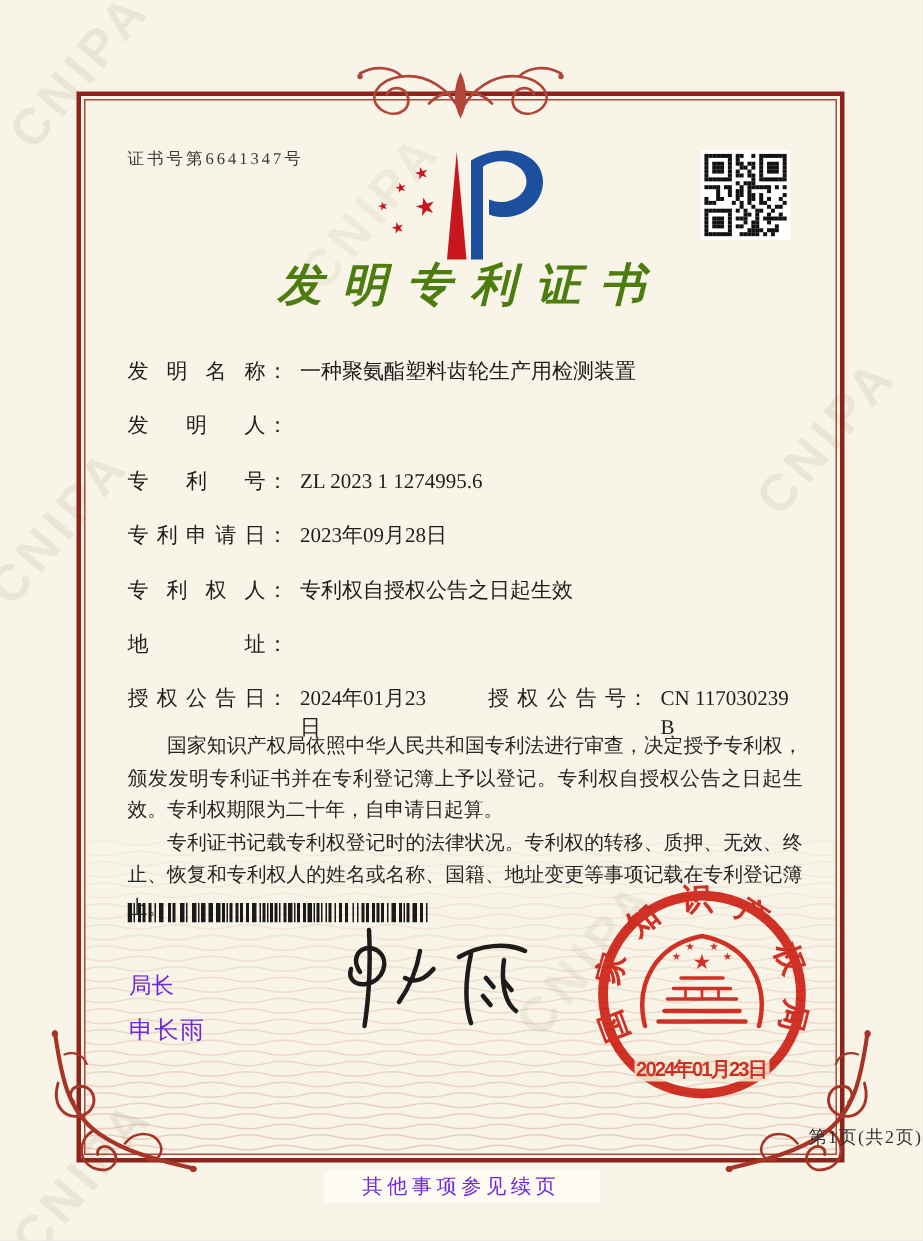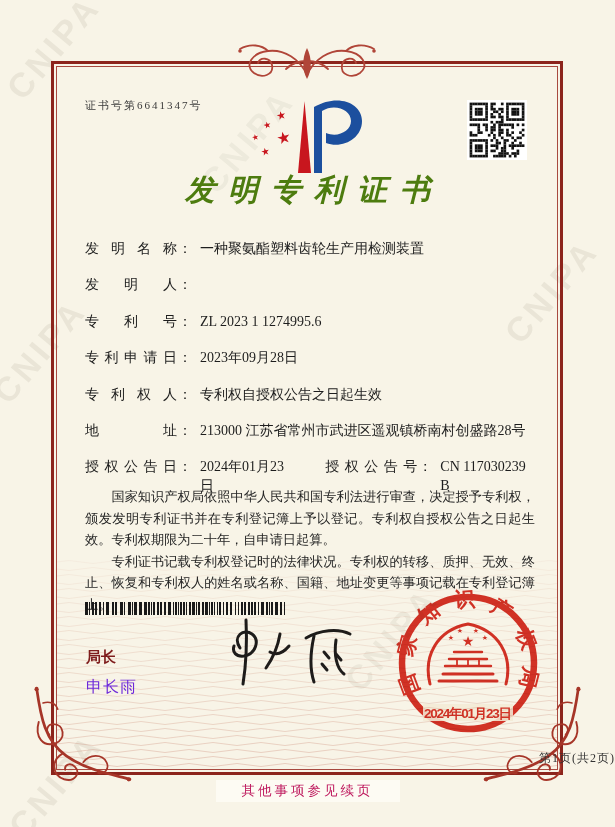--- a/index.html
+++ b/index.html
@@ -49,31 +49,31 @@
   .gpair { display:flex; }
   .gpair2 { margin-left:29px; }
   
   .paras {
     position:absolute; left:85px; top:486px; width:450px;
     font-size:13.2px; line-height:21.6px; text-align:justify; color:#262626;
   }
   .paras p { text-indent:2em; }
   
   .barcode { position:absolute; left:85px; top:602px; }
-  .signer-title { position:absolute; left:86px; top:648px; font-family:"Liberation Sans", sans-serif; font-size:15px; color:#7f1d1d;font-weight:bold; }
+  .signer-title { position:absolute; left:86px; top:648px; font-family:"Liberation Sans", sans-serif; font-size:15px; color:#6d28d9; }
   .signer-name  { position:absolute; left:86px; top:677px; font-family:Liberation Sans, sans-serif; font-size:16px; color:#6d28d9; letter-spacing:1px; }
   .signature { position:absolute; left:210px; top:610px; }
   .seal { position:absolute; left:393px; top:588px; mix-blend-mode:multiply; opacity:0.94; }
   .pagination {
     position:absolute; left:0; right:0; top:750px; text-align:right;
     font-size:12px; letter-spacing:1px; color:#333;
   }
   .footer-note {
     position:absolute; top:780px; left:50%; transform:translateX(-50%);
-    font-size:13.5px; letter-spacing:3px; color:#be185d;
+    font-size:13.5px; letter-spacing:3px; color:#6d28d9;
     background:#fdfbf3; padding:2px 26px; white-space:nowrap;
   }
 </style>
 </head>
 <body>
 
 <div class="page">
 
   <span class="wm" style="left:-8px; top:28px;">CNIPA</span>
   <span class="wm" style="left:186px; top:122px; color:rgba(138,128,106,0.09);">CNIPA</span>
@@ -409,21 +409,20 @@
         <span>2023年09月28日</span>
     </div>
     <div class="frow">
       <span class="flabel">专利权人</span>
         <span class="fcolon">：</span>
         <span>专利权自授权公告之日起生效</span>
     </div>
     <div class="frow">
       <span class="flabel">地址</span>
         <span class="fcolon">：</span>
-        <span>213000 江苏省常州市武进区遥观镇桥南村创盛路28号</span>
     </div>
     <div class="frow grant">
       <span class="gpair">
         <span class="flabel">授权公告日</span>
           <span class="fcolon">：</span>
           <span>2024年01月23日</span>
       </span>
       <span class="gpair gpair2">
         <span class="flabel">授权公告号</span>
           <span class="fcolon">：</span>

